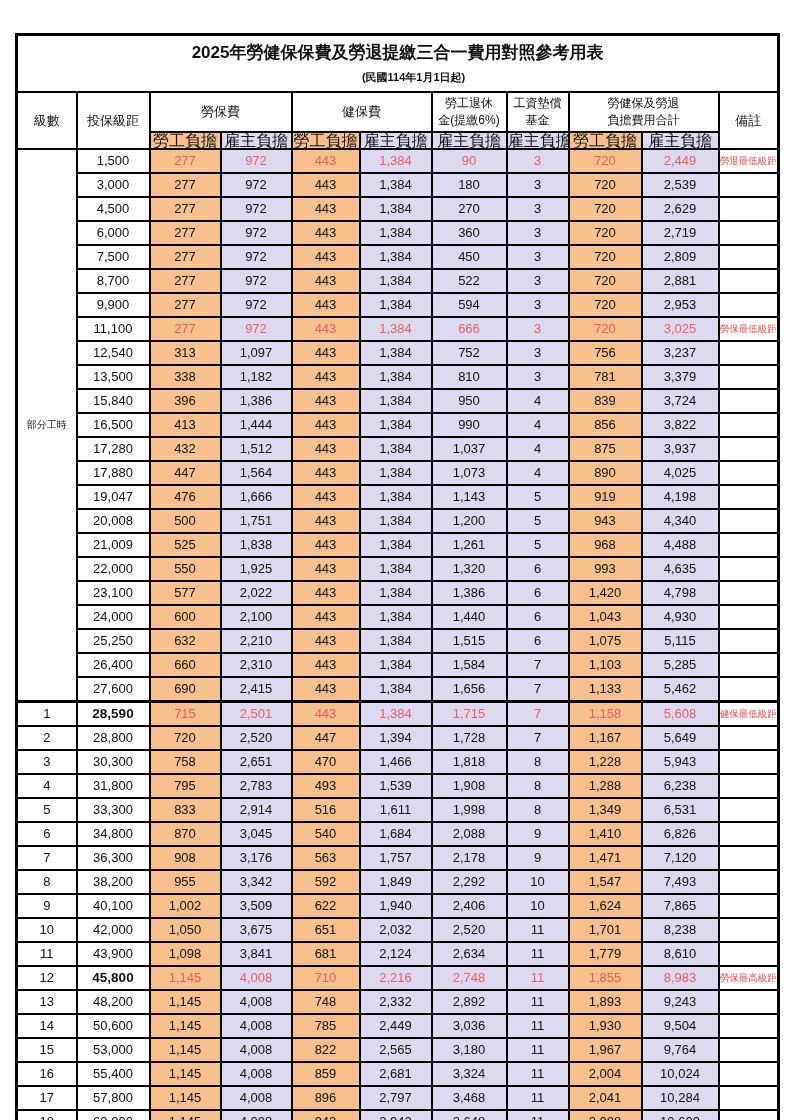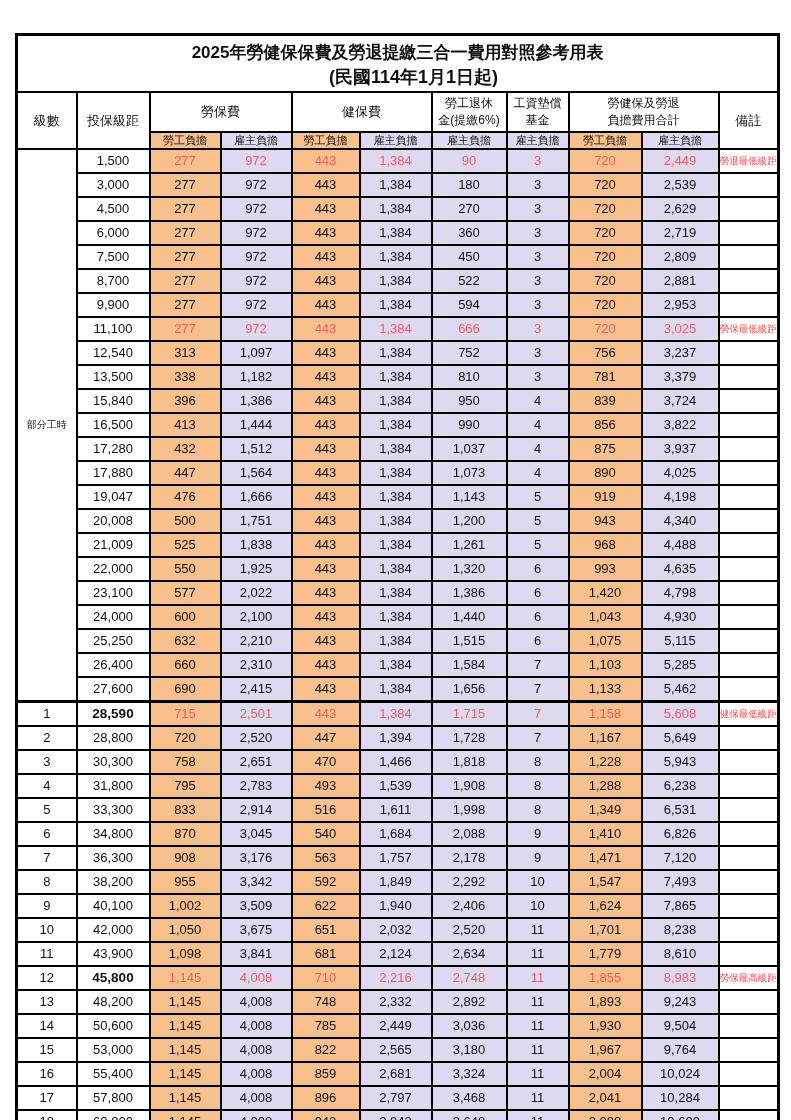--- a/index.html
+++ b/index.html
@@ -8,25 +8,25 @@
   table.main{
     position:absolute;left:15px;top:33px;width:762px;
     border-collapse:collapse;table-layout:fixed;
     border:3px solid var(--border,#000);
   }
   td{border:2px solid var(--border,#000);padding:0;text-align:center;vertical-align:middle;
      white-space:nowrap;overflow:hidden;color:#111;}
   
   .title-cell{height:55px;}
   .title-line1{font-size:17px;font-weight:bold;line-height:26px;}
-  .title-line2{font-size:18px;font-weight:bold;line-height:22px;margin-left:32px;}
+  .title-line2{font-size:11px;font-weight:bold;line-height:22px;margin-left:32px;}
   
   .hdr-tall{height:38px;font-size:13px;}
   .hdr-two{font-size:12px;line-height:17px;}
-  .hdr-sub{height:15px;font-size:11px;line-height:15px;}
+  .hdr-sub{height:15px;font-size:16px;line-height:15px;}
   .emp-bg{background:var(--empbg,#F8C08C);}
   .er-bg{background:var(--erbg,#DCD9F0);margin-left:44px;}
   
   td.val,td.bracket-cell,td.level-cell{height:22px;font-size:13px;line-height:22px;}
   td.val.emp{background:var(--empbg,#F8C08C);}
   td.val.er{background:var(--erbg,#DCD9F0);}
   td.val.red{color:var(--red,#EE5D5D);}
   td.bracket-cell.bold{font-weight:bold;font-size:13.5px;margin-left:11px;}
   td.part-time{font-size:10px;}
   td.remark-cell{font-size:9.5px;font-weight:normal;color:var(--remred,#FB4B4B);line-height:22px;text-align:center;}

